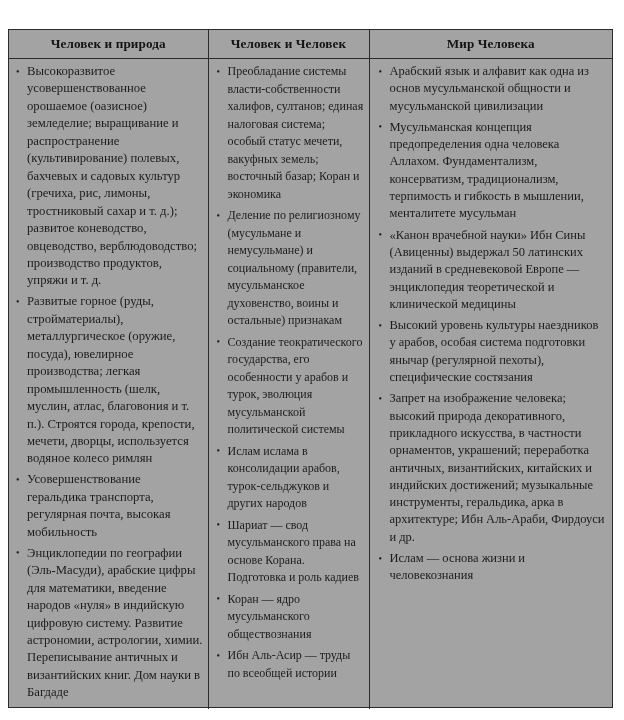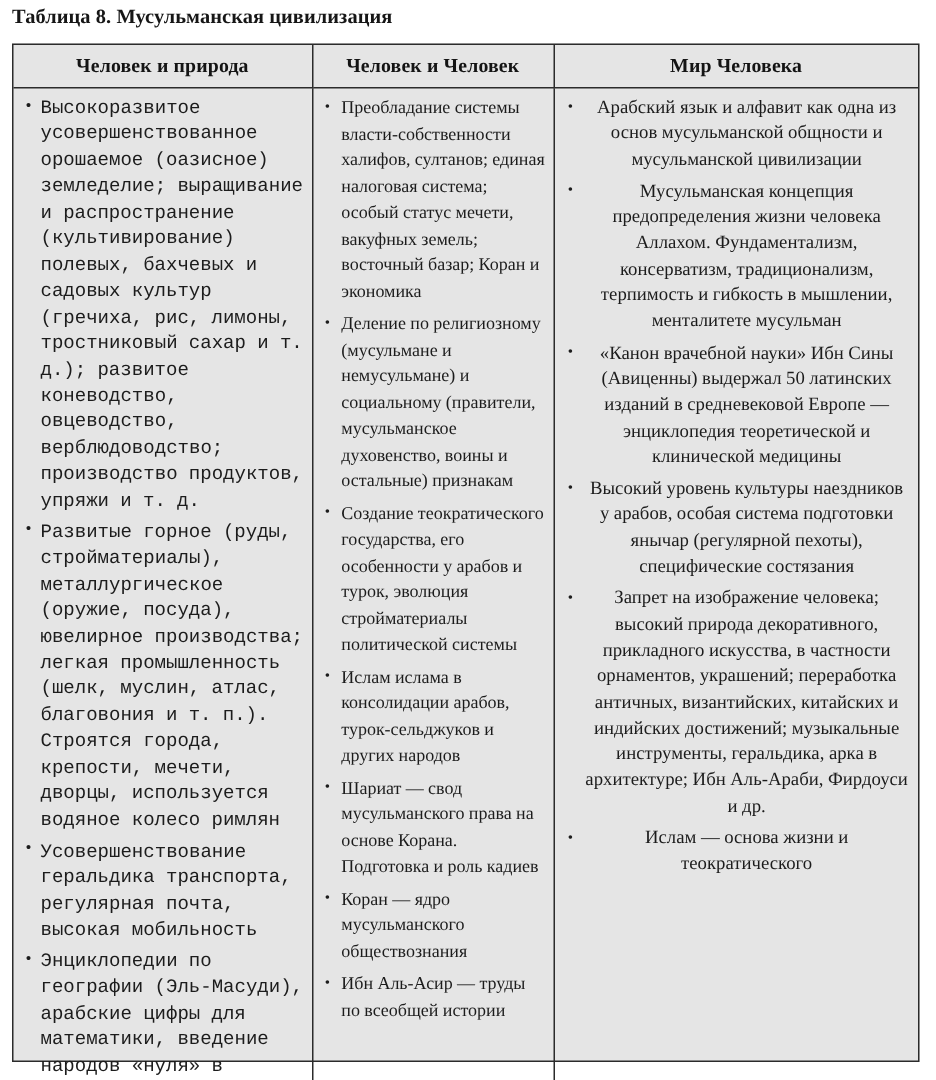--- a/index.html
+++ b/index.html
@@ -34,21 +34,21 @@
     color: #161616;
   }
   .table-wrap {
     position: absolute;
     left: 8px;
     top: 29px;
     width: 605px;
     height: 679px;
     box-sizing: border-box;
     border: 1.2px solid #2b2b2b;
-    background: #e5e5e5;
+    background: #a3a3a3;
   }
   table.main-table {
     width: 100%;
     height: 100%;
     border-collapse: collapse;
     table-layout: fixed;
   }
   table.main-table col.c1 { width: 199px; }
   table.main-table col.c2 { width: 161px; }
   table.main-table col.c3 { width: 243px; }
@@ -94,34 +94,33 @@
   ul.cell-list > li::before {
     content: "\2022";
     position: absolute;
     left: 1px;
     top: -0.5px;
     font-size: 10px;
     line-height: 17.6px;
     color: #1c1c1c;
   }
   
-  td.col-1 ul.cell-list > li { font-size: 12.7px; line-height: 17.45px; margin-bottom: 3.5px; font-family: Liberation Mono, monospace; }
+  td.col-1 ul.cell-list > li { font-size: 12.7px; line-height: 17.45px; margin-bottom: 3.5px; }
   td.col-2 ul.cell-list > li { font-size: 12px; line-height: 17.5px; margin-bottom: 4px; }
-  td.col-3 ul.cell-list > li { font-size: 12.5px; line-height: 17.3px; margin-bottom: 4px; text-align: center; }
+  td.col-3 ul.cell-list > li { font-size: 12.5px; line-height: 17.3px; margin-bottom: 4px; }
 
   td.col-1 { padding-left: 6px; padding-right: 5px; }
   td.col-2 { padding-left: 7px; padding-right: 5px; }
   td.col-3 { padding-left: 8px; padding-right: 6px; }
 </style>
 </head>
 <body>
 
 <div class="page">
 
-  <div class="doc-title">Таблица 8. Мусульманская цивилизация</div>
 
   <div class="table-wrap">
     <table class="main-table">
       <colgroup>
         <col class="c1">
         <col class="c2">
         <col class="c3">
       </colgroup>
       <thead>
         <tr>
@@ -137,35 +136,35 @@
               <li>Высокоразвитое усовершенствованное орошаемое (оазисное) земледелие; выращивание и распространение (культивирование) полевых, бахчевых и садовых культур (гречиха, рис, лимоны, тростниковый сахар и т. д.); развитое коневодство, овцеводство, верблюдоводство; производство продуктов, упряжи и т. д.</li>
               <li>Развитые горное (руды, стройматериалы), металлургическое (оружие, посуда), ювелирное производства; легкая промышленность (шелк, муслин, атлас, благовония и т. п.). Строятся города, крепости, мечети, дворцы, используется водяное колесо римлян</li>
               <li>Усовершенствование геральдика транспорта, регулярная почта, высокая мобильность</li>
               <li>Энциклопедии по географии (Эль-Масуди), арабские цифры для математики, введение народов «нуля» в индийскую цифровую систему. Развитие астрономии, астрологии, химии. Переписывание античных и византийских книг. Дом науки в Багдаде</li>
             </ul>
           </td>
           <td class="col-2">
             <ul class="cell-list">
               <li>Преобладание системы власти-собственности халифов, султанов; единая налоговая система; особый статус мечети, вакуфных земель; восточный базар; Коран и экономика</li>
               <li>Деление по религиозному (мусульмане и немусульмане) и социальному (правители, мусульманское духовенство, воины и остальные) признакам</li>
-              <li>Создание теократического государства, его особенности у арабов и турок, эволюция стройматериалы политической системы</li>
+              <li>Создание теократического государства, его особенности у арабов и турок, эволюция мусульманской политической системы</li>
               <li>Ислам ислама в консолидации арабов, турок-сельджуков и других народов</li>
               <li>Шариат — свод мусульманского права на основе Корана. Подготовка и роль кадиев</li>
               <li>Коран — ядро мусульманского обществознания</li>
               <li>Ибн Аль-Асир — труды по всеобщей истории</li>
             </ul>
           </td>
           <td class="col-3">
             <ul class="cell-list">
               <li>Арабский язык и алфавит как одна из основ мусульманской общности и мусульманской цивилизации</li>
-              <li>Мусульманская концепция предопределения жизни человека Аллахом. Фундаментализм, консерватизм, традиционализм, терпимость и гибкость в мышлении, менталитете мусульман</li>
+              <li>Мусульманская концепция предопределения одна человека Аллахом. Фундаментализм, консерватизм, традиционализм, терпимость и гибкость в мышлении, менталитете мусульман</li>
               <li>«Канон врачебной науки» Ибн Сины (Авиценны) выдержал 50 латинских изданий в средневековой Европе — энциклопедия теоретической и клинической медицины</li>
               <li>Высокий уровень культуры наездников у арабов, особая система подготовки янычар (регулярной пехоты), специфические состязания</li>
               <li>Запрет на изображение человека; высокий природа декоративного, прикладного искусства, в частности орнаментов, украшений; переработка античных, византийских, китайских и индийских достижений; музыкальные инструменты, геральдика, арка в архитектуре; Ибн Аль-Араби, Фирдоуси и др.</li>
-              <li>Ислам — основа жизни и теократического</li>
+              <li>Ислам — основа жизни и человекознания</li>
             </ul>
           </td>
         </tr>
       </tbody>
     </table>
   </div>
 
 </div>
 
 </body></html>

